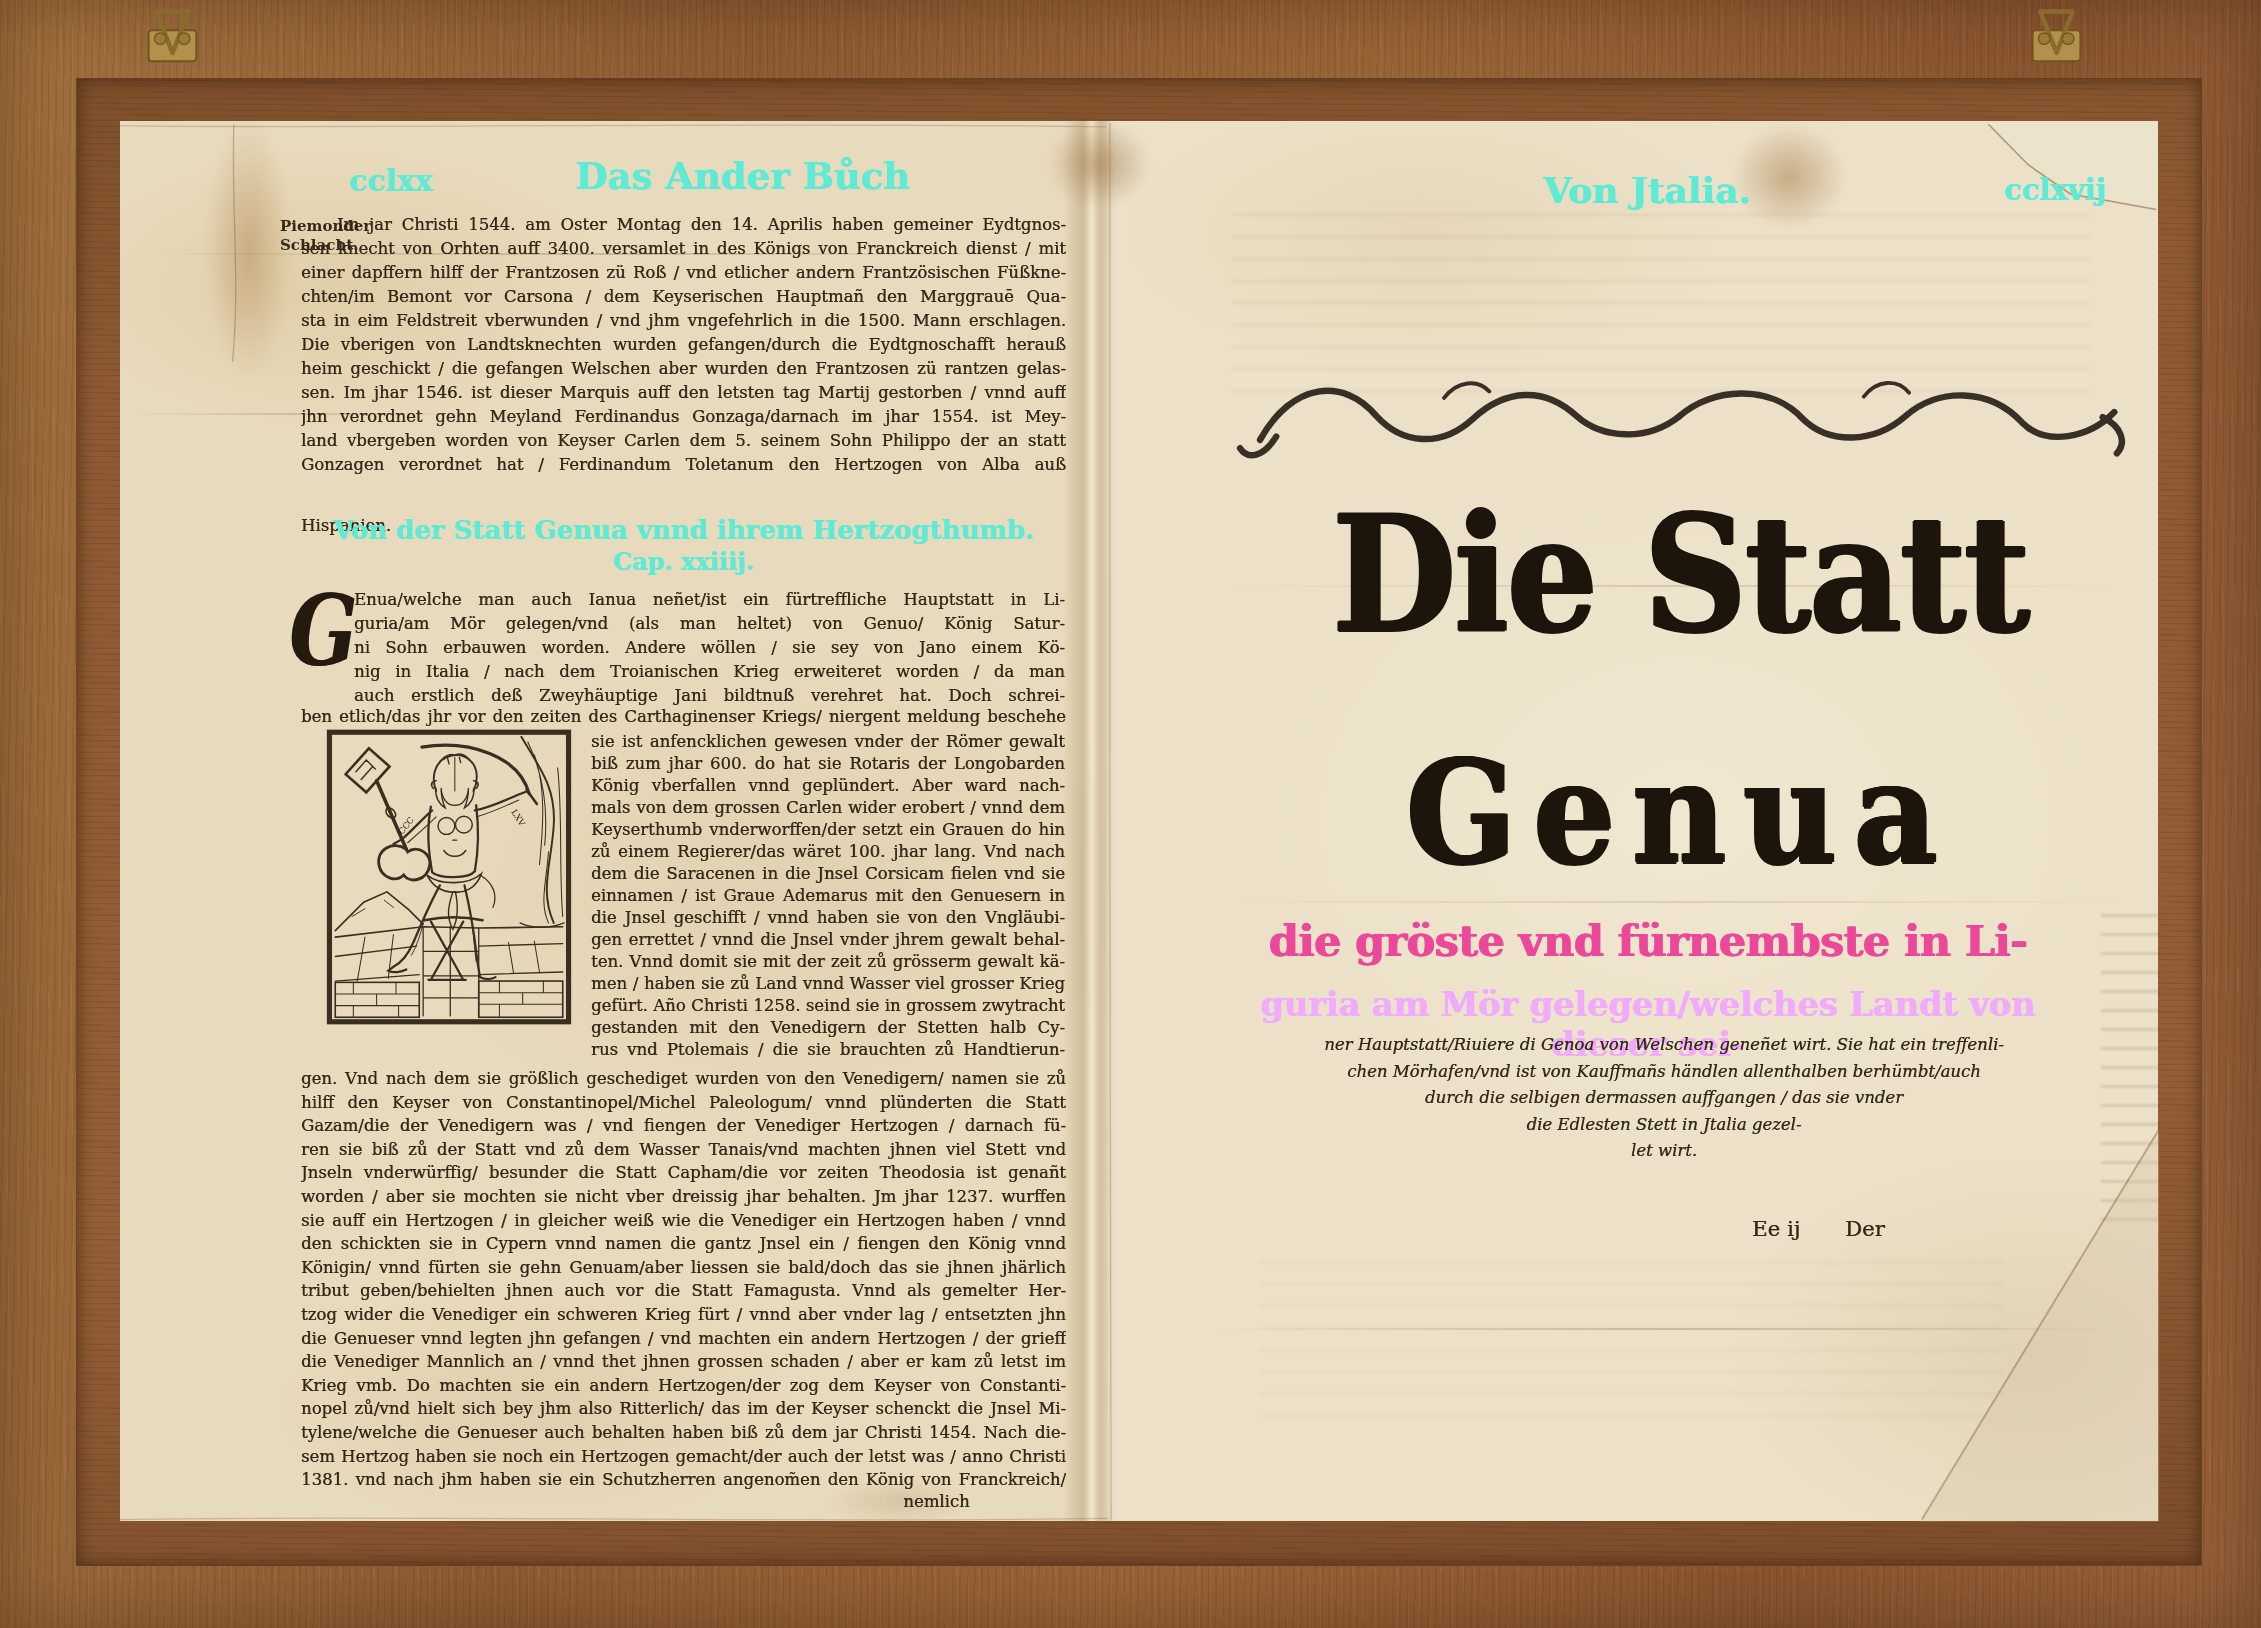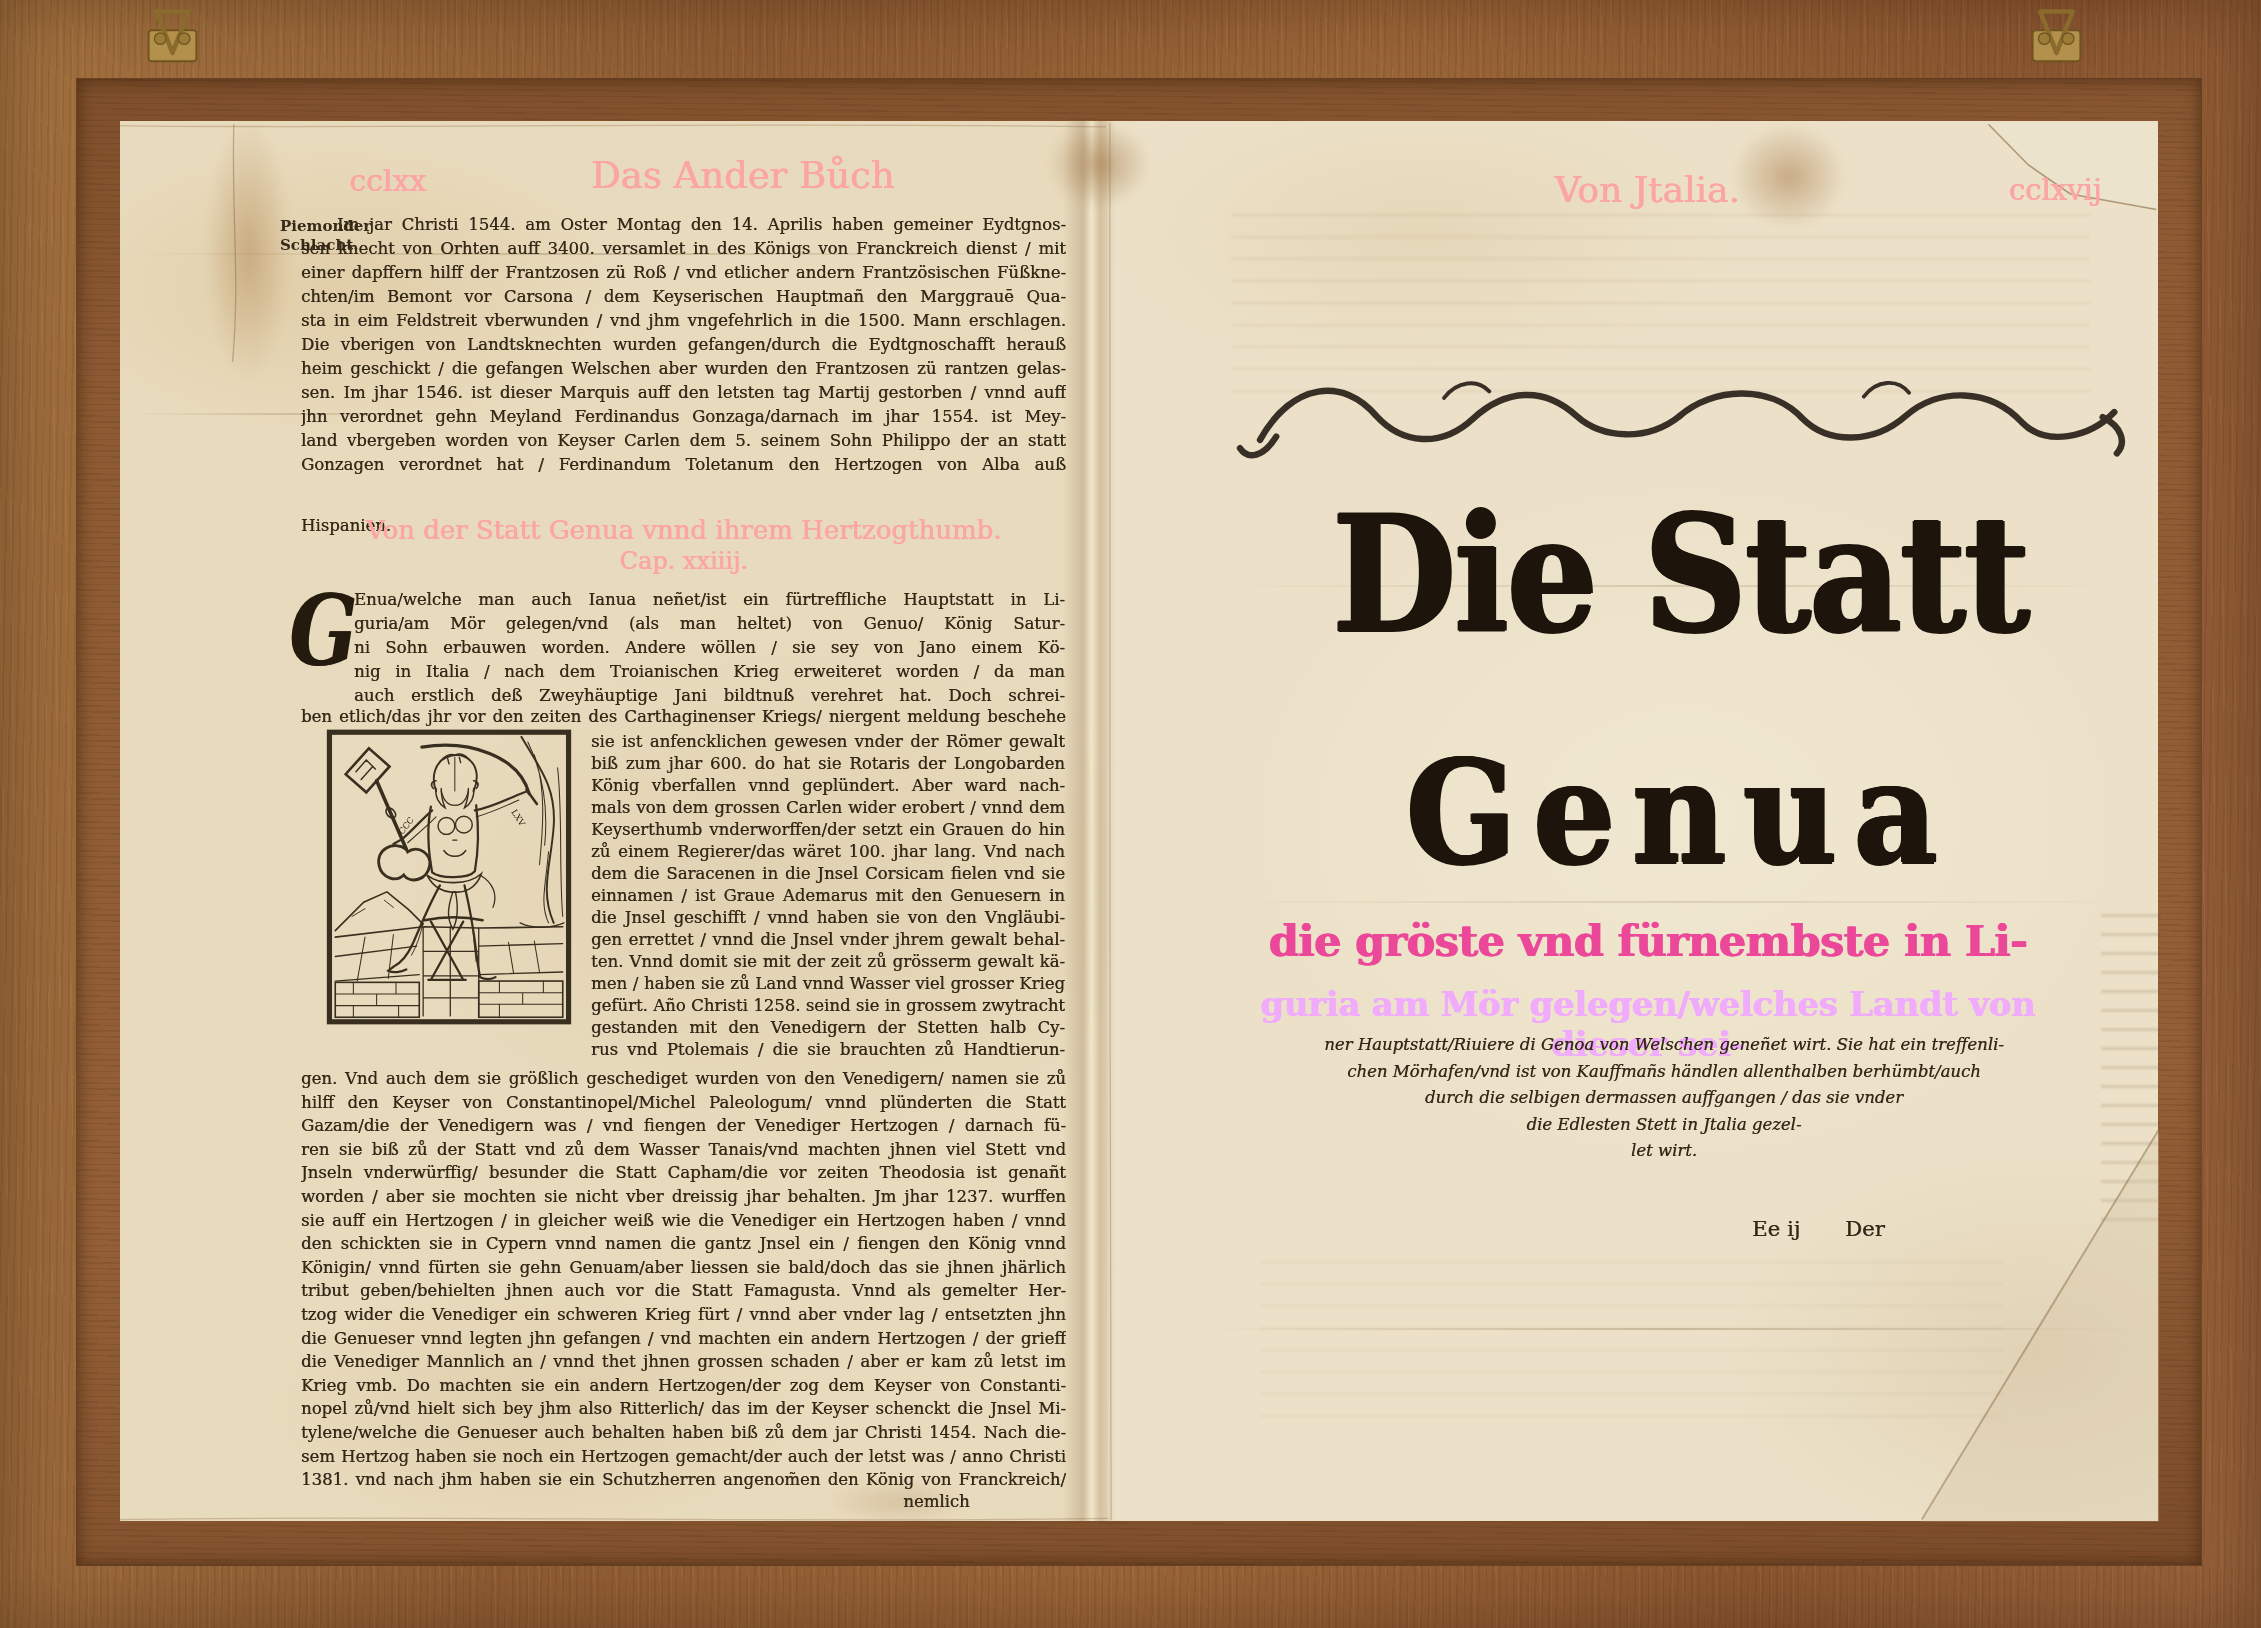--- a/index.html
+++ b/index.html
@@ -58,21 +58,21 @@
   .crease3{left:1215px;top:585px;width:917px;opacity:.7;}
   .crease4{left:1215px;top:901px;width:924px;opacity:.6;}
   .crease5{left:1202px;top:1328px;width:943px;}
   .showblock{position:absolute;filter:blur(1.3px);opacity:.85;
     background:repeating-linear-gradient(180deg,rgba(104,72,34,.055) 0 3.9px,rgba(0,0,0,0) 3.9px 22px);}
   .show1{left:1231px;top:213px;width:859px;height:187px;}
   .show2{left:1260px;top:1260px;width:743px;height:168px;opacity:.6;}
   .showcol{position:absolute;left:2101px;top:914px;width:59px;height:310px;filter:blur(0.8px);
     background:repeating-linear-gradient(180deg,rgba(96,66,32,.15) 0 2.6px,rgba(0,0,0,0) 2.6px 19px);} 
   .bodytext{color:#322717;text-shadow:0.4px 0 0 rgba(50,39,22,.72);}
-  .gothic{font-weight:normal;color:#fca5a5;text-shadow:0.8px 0 0 currentColor;}
+  .gothic{font-weight:bold;color:#5eead4;text-shadow:0.8px 0 0 currentColor;}
   .bl-big{font-weight:bold;color:#1d150c;letter-spacing:-1.9px;
     text-shadow:1.9px 0 0 currentColor,-1.3px 0 0 currentColor,0 1.3px 0 currentColor,0 -0.6px 0 currentColor;}
   .jl div{text-align:justify;text-align-last:justify;overflow:hidden;}
   .center{text-align:center;}
   .lp-folio{left:349px;top:163px;font-size:30px;}
   .lp-title{left:510px;top:154px;width:465px;font-size:37px;}
   .rp-title{left:1479px;top:169px;width:336px;font-size:36px;}
   .rp-folio{left:1974px;top:173px;width:162px;font-size:29px;text-align:center;}
   .margin-note{left:280px;top:217px;width:72px;font-size:15px;line-height:19.4px;color:#362a18;
     font-weight:bold;}
@@ -271,21 +271,21 @@
       <div>die Jnsel geschifft / vnnd haben sie von den Vngläubi-</div>
       <div>gen errettet / vnnd die Jnsel vnder jhrem gewalt behal-</div>
       <div>ten. Vnnd domit sie mit der zeit zů grösserm gewalt kä-</div>
       <div>men / haben sie zů Land vnnd Wasser viel grosser Krieg</div>
       <div>gefürt. Año Christi 1258. seind sie in grossem zwytracht</div>
       <div>gestanden mit den Venedigern der Stetten halb Cy-</div>
       <div>rus vnd Ptolemais / die sie brauchten zů Handtierun-</div>
     </div>
 
   <div class="abs bodytext p2c jl">
-      <div>gen. Vnd auch dem sie größlich geschediget wurden von den Venedigern/ namen sie zů</div>
+      <div>gen. Vnd nach dem sie größlich geschediget wurden von den Venedigern/ namen sie zů</div>
       <div>hilff den Keyser von Constantinopel/Michel Paleologum/ vnnd plünderten die Statt</div>
       <div>Gazam/die der Venedigern was / vnd fiengen der Venediger Hertzogen / darnach fü-</div>
       <div>ren sie biß zů der Statt vnd zů dem Wasser Tanais/vnd machten jhnen viel Stett vnd</div>
       <div>Jnseln vnderwürffig/ besunder die Statt Capham/die vor zeiten Theodosia ist genañt</div>
       <div>worden / aber sie mochten sie nicht vber dreissig jhar behalten.  Jm jhar 1237. wurffen</div>
       <div>sie auff ein Hertzogen / in gleicher weiß wie die Venediger ein Hertzogen haben / vnnd</div>
       <div>den schickten sie in Cypern vnnd namen die gantz Jnsel ein / fiengen den König vnnd</div>
       <div>Königin/ vnnd fürten sie gehn Genuam/aber liessen sie bald/doch das sie jhnen jhärlich</div>
       <div>tribut geben/behielten jhnen auch vor die Statt Famagusta.  Vnnd als gemelter Her-</div>
       <div>tzog wider die Venediger ein schweren Krieg fürt / vnnd aber vnder lag / entsetzten jhn</div>

